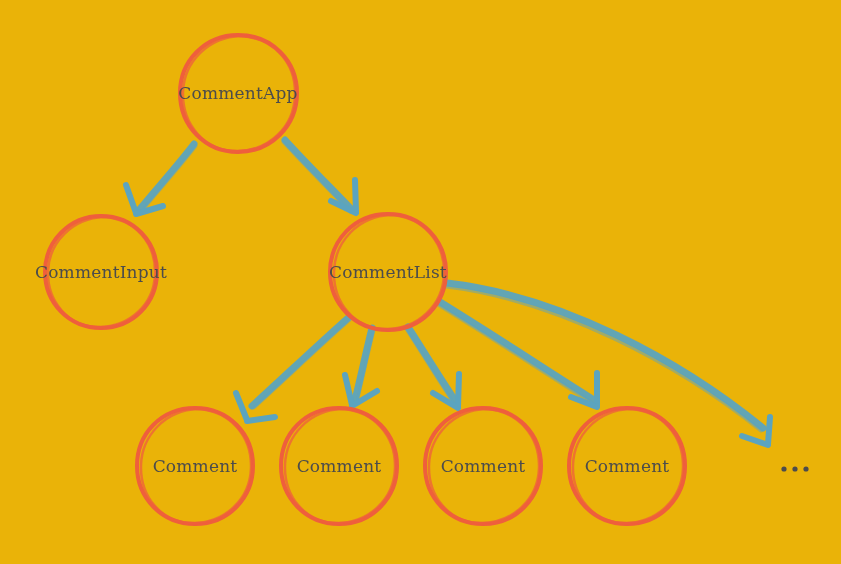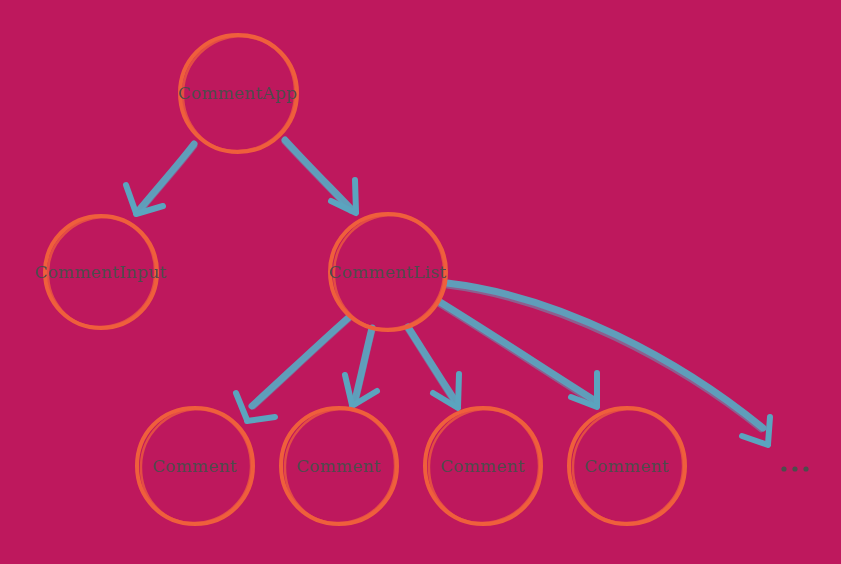--- a/index.html
+++ b/index.html
@@ -10,21 +10,21 @@
     width: 841px;
     height: 564px;
     background: #f4f2ed;
     font-family: "DejaVu Serif", serif;
     overflow: hidden;
   }
   #canvas-root {
     position: relative;
     width: 841px;
     height: 564px;
-    background: #be185d;
+    background: #eab308;
   }
   #diagram-svg {
     position: absolute;
     left: 0;
     top: 0;
     width: 841px;
     height: 564px;
     display: block;
   }
   .node-label {

